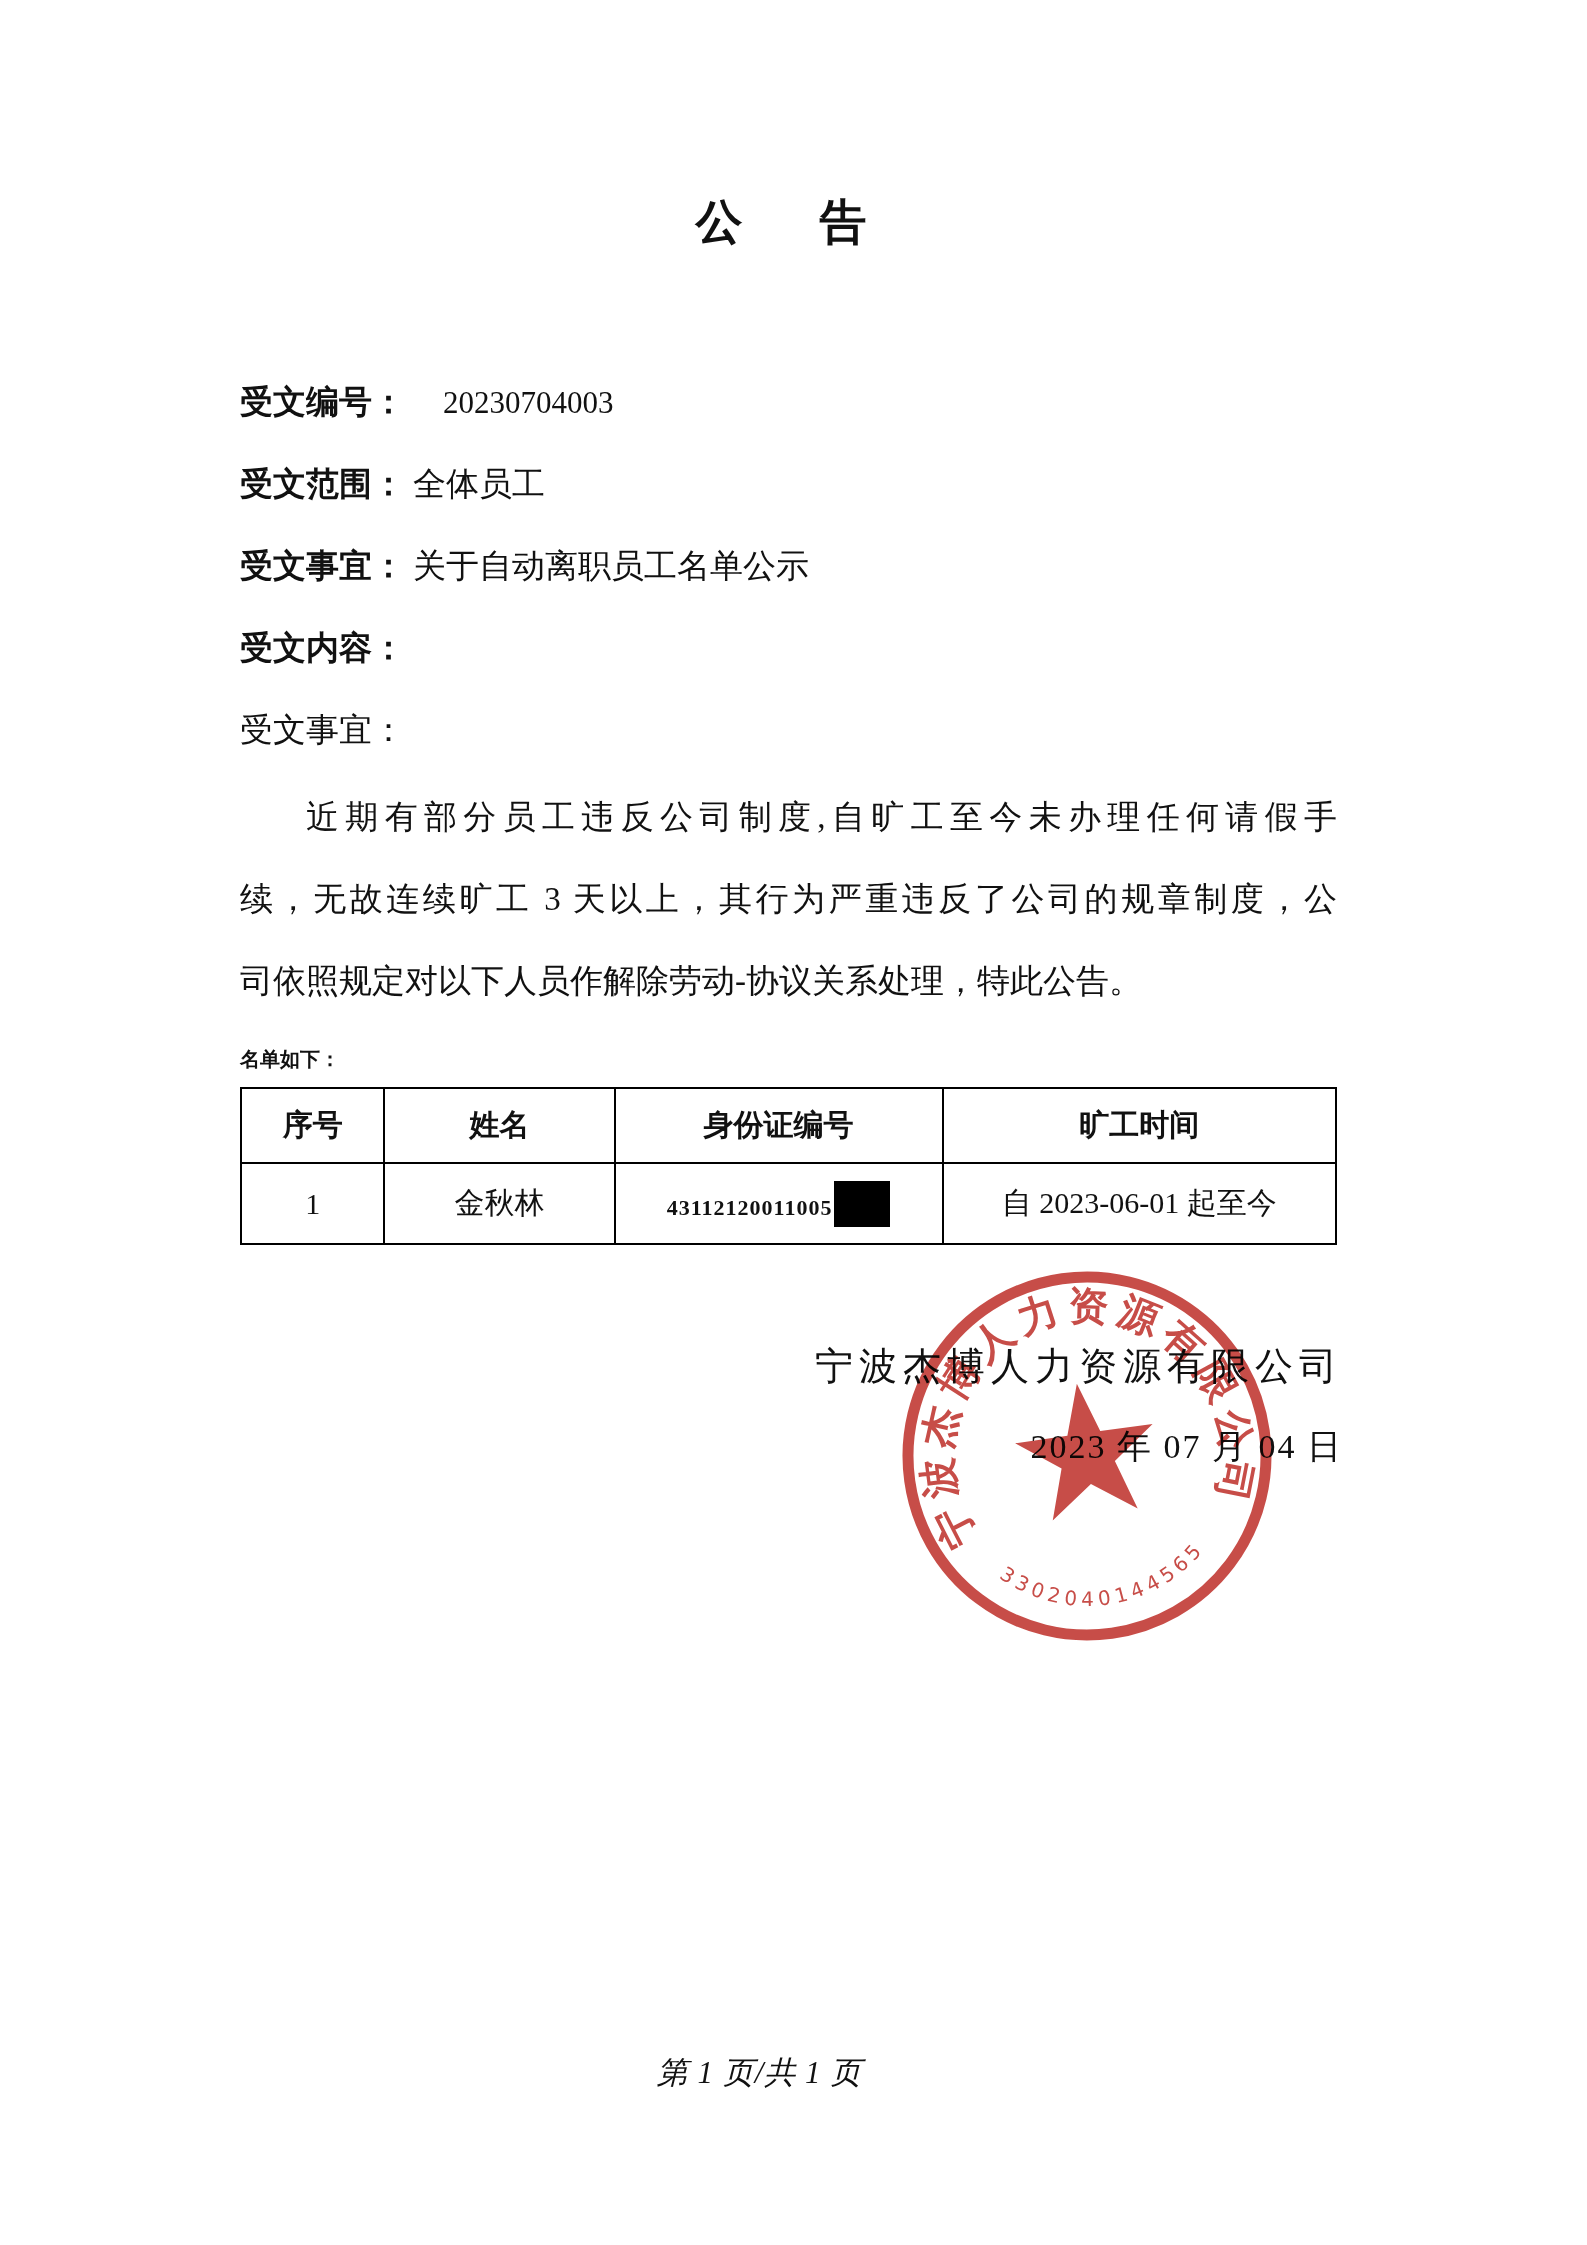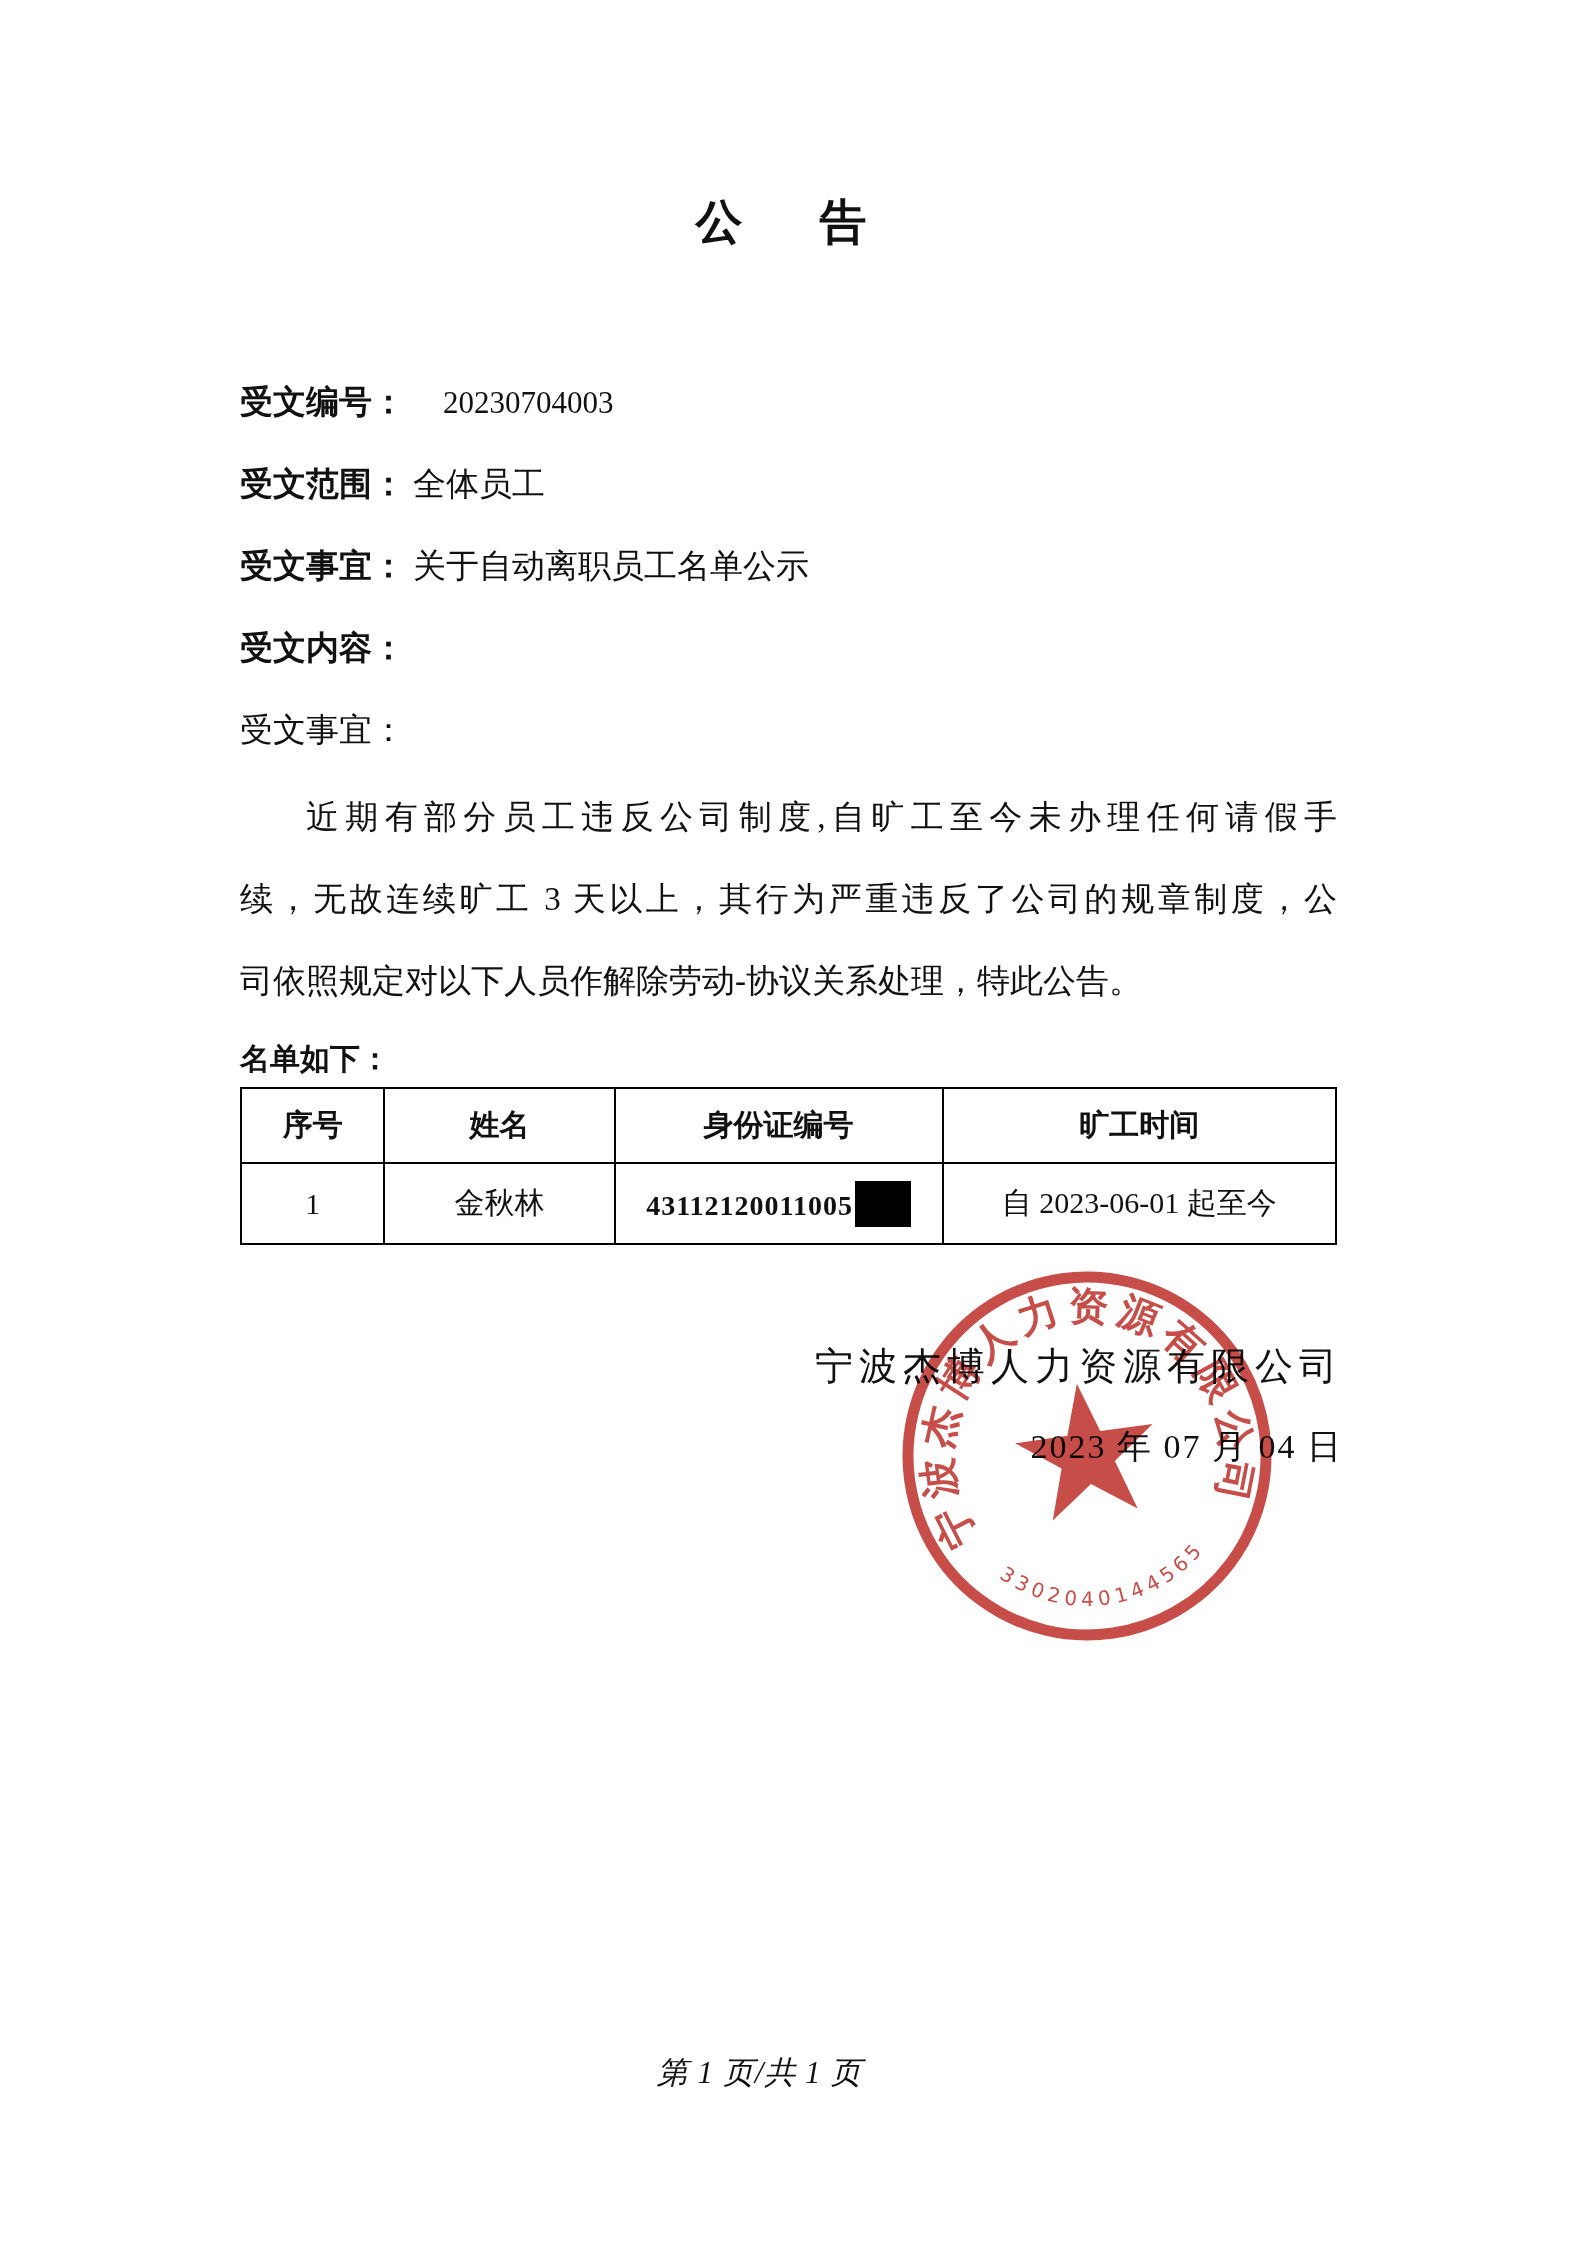--- a/index.html
+++ b/index.html
@@ -41,41 +41,41 @@
     margin-bottom:48px;
     font-size:33px;
     text-align:justify;
     text-align-last:justify;
   }
   .para-line.indent{padding-left:66px;}
   .para-line.last{text-align-last:left;margin-bottom:0;}
   .list-heading{
     margin-top:47px;
     height:28px;line-height:28px;
-    font-size:30px;font-weight:bold;
+    font-size:20px;font-weight:bold;
   }
   table.roster{
     margin-top:14px;
     width:100%;
     border-collapse:collapse;
     table-layout:fixed;
   }
   table.roster td{
     border:2px solid #000;
     text-align:center;vertical-align:middle;
     font-size:30px;
     padding:0;
   }
   table.roster tr.hdr td{height:73px;font-weight:bold;}
   table.roster tr.data td{height:79px;}
   .col-no{width:13%;}
   .col-name{width:21%;}
   .col-id{width:30%;}
   .col-time{width:36%;}
-  .id-num{font-weight:bold;font-size:28px;letter-spacing:1px;}
+  .id-num{font-weight:bold;font-size:22px;letter-spacing:1px;}
   .redact{
     display:inline-block;
     width:56px;height:46px;
     background:#000;
     vertical-align:-12px;
     margin-left:2px;
   }
   .sig-company{
     position:absolute;
     top:1341px;right:244px;

